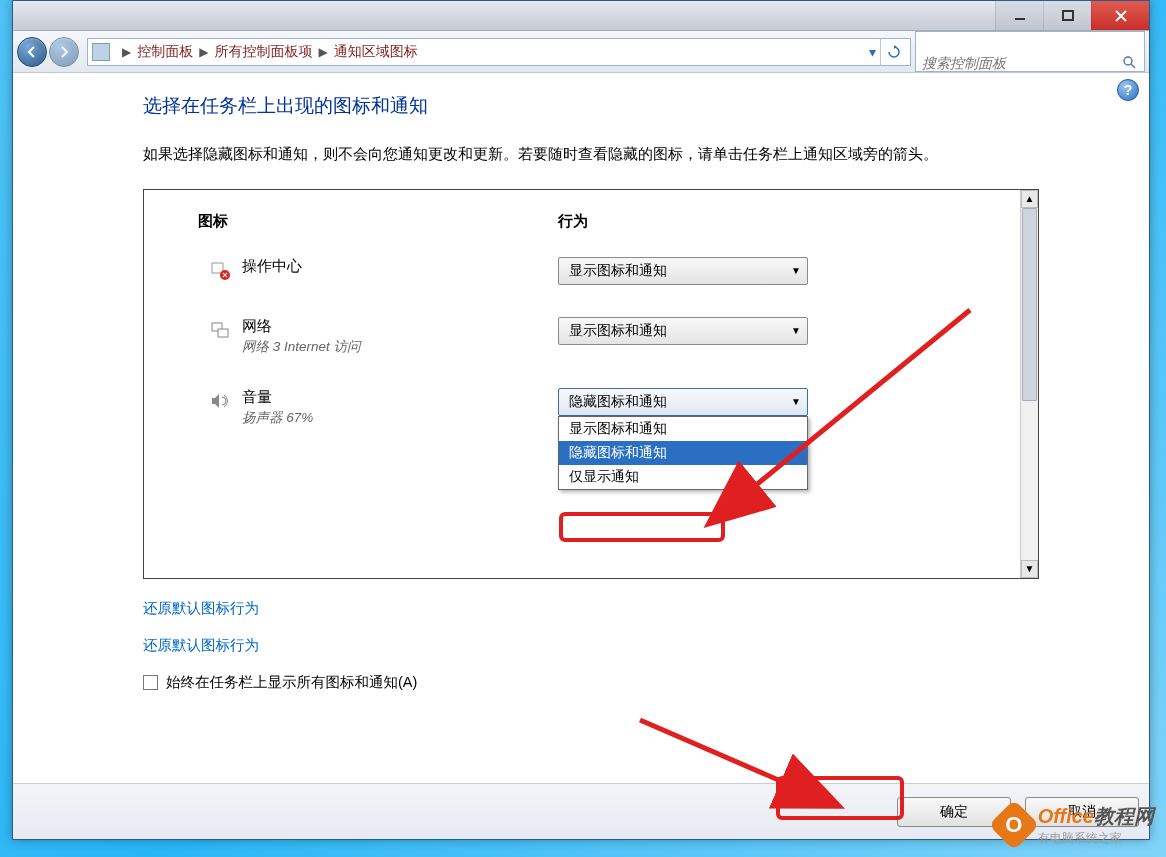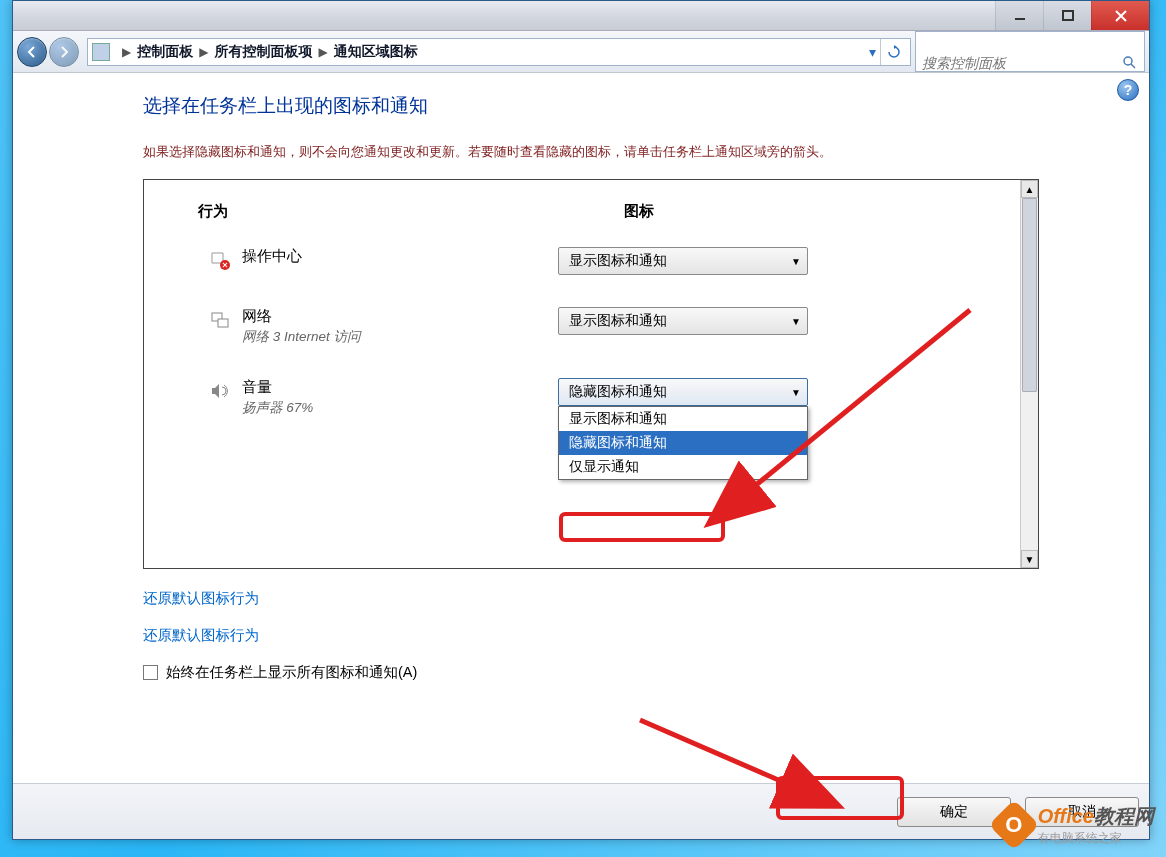--- a/index.html
+++ b/index.html
@@ -68,21 +68,21 @@
   background: #fff;
   border: 1px solid #9fb4cc;
   margin: 0 4px 0 6px;
   display: flex;
   align-items: center;
   padding: 0 4px;
   font-size: 14px;
 }
 .bc-icon { width: 18px; height: 18px; background:#c0d0e8; border:1px solid #7a9; margin-right:6px; }
 .bc-sep { margin: 0 6px; color:#555; font-size:12px; }
-.bc-item { color:#0f172a;font-weight:bold; }
+.bc-item { color:#7f1d1d; }
 .bc-refresh {
   display:flex; align-items:center; justify-content:center;
   width:26px; height:26px; border-left:1px solid #c0c8d4;
 }
 .searchbox {
   width: 230px; height: 41px;
   background: #fff;
   border: 1px solid #9fb4cc;
   display: flex; align-items: flex-end;
   padding: 0 6px;
@@ -111,24 +111,24 @@
   font-size: 14px;
   border: 1px solid #1e5a9e;
 }
 h1 {
   color: #003399;
   font-size: 19px;
   font-weight: normal;
   margin-bottom: 22px;
 }
 .desc {
-  font-size: 13px;
+  font-size: 15px;
   line-height: 1.7;
-  color: #7f1d1d;
-  margin-bottom: 16px;
+  color: #000000;
+  margin-bottom: 22px;
 }
 .table-frame {
   border: 1px solid #444;
   height: 390px;
   position: relative;
   overflow: hidden;
 }
 .table-inner {
   padding: 22px 54px 22px 54px;
 }
@@ -270,22 +270,22 @@
   </div>
 
   <div class="content">
     <div class="help-icon">?</div>
     <h1>选择在任务栏上出现的图标和通知</h1>
     <p class="desc">如果选择隐藏图标和通知，则不会向您通知更改和更新。若要随时查看隐藏的图标，请单击任务栏上通知区域旁的箭头。</p>
 
     <div class="table-frame">
       <div class="table-inner">
         <div class="thead">
+          <div class="th icons">图标</div>
           <div class="th behaviors">行为</div>
-          <div class="th icons">图标</div>
         </div>
 
         <div class="row">
           <div class="ico">
             <svg width="22" height="22">
                 <path d="M3 4 L14 4 L14 14 L3 14 Z" fill="#fff" stroke="#999"></path>
                 <circle cx="16" cy="16" r="5" fill="#d22"></circle>
                 <path d="M13 16 L19 16 M16 13 L16 19" stroke="#fff" transform="rotate(45 16 16)"></path>
               </svg>
           </div>

